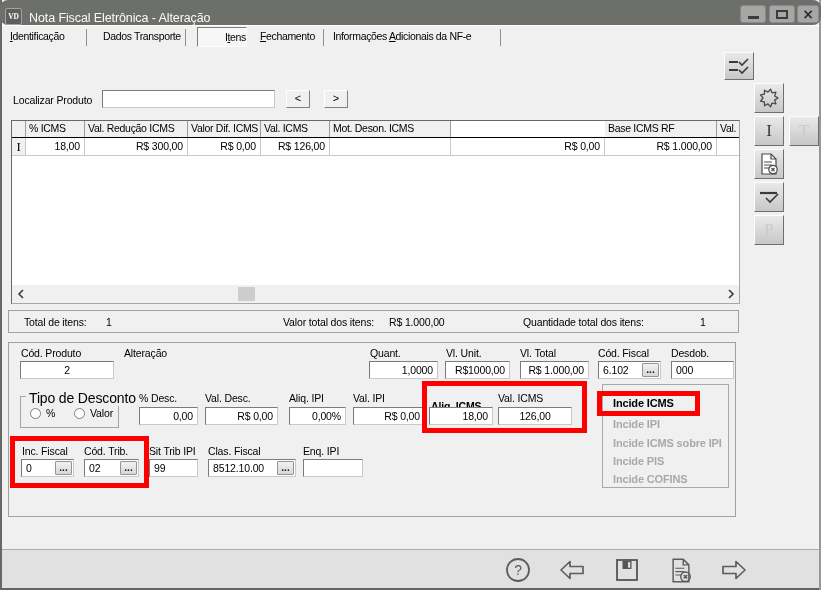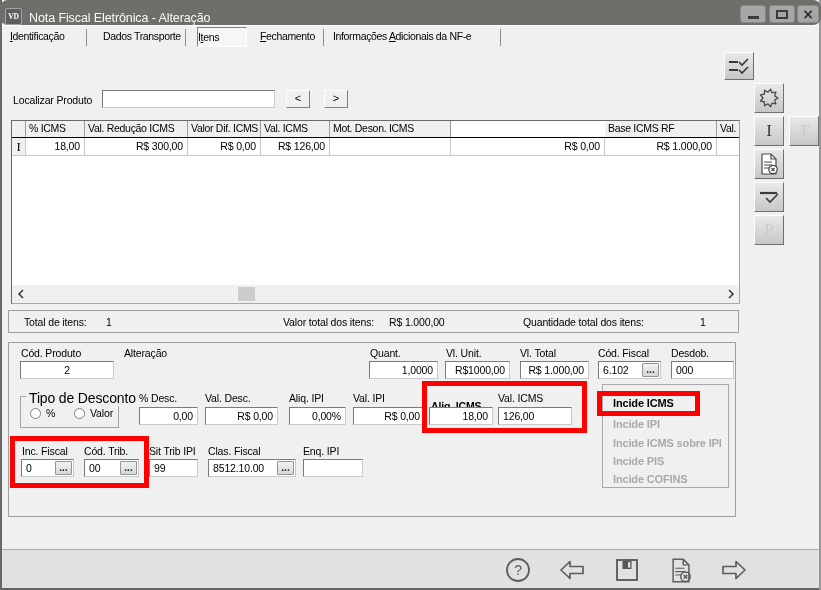--- a/index.html
+++ b/index.html
@@ -14,21 +14,21 @@
 #title-text { color:#fbfbfb; font-size:12.5px; letter-spacing:-0.1px; margin-left:7px; }
 .winbtn { position:absolute; top:5px; height:18px; background:#a6a6a6; border:1px solid #888;
   border-radius:3px; display:flex; align-items:center; justify-content:center; }
 .glyph-min { width:11px; height:3px; background:#3b3b3b; margin-top:6px; }
 .glyph-max { width:12px; height:9px; border:2px solid #3b3b3b; }
 .glyph-x { color:#2e2e2e; font-size:14px; font-weight:bold; line-height:1; font-family:"DejaVu Sans",sans-serif; }
 #content-top-hl { position:absolute; left:2px; top:25px; width:817px; height:1px; background:#ffffff; }
 .tab-label { position:absolute; top:30px; font-size:10.5px; letter-spacing:-0.35px; white-space:nowrap; }
 .tab-sep { position:absolute; top:29px; width:1px; height:17px; background:#8f8f8f; }
 #tab-itens-box { position:absolute; left:197px; top:27px; width:50px; height:20px; background:#f6f6f6;
-  border:1px solid; border-color:#7f7f7f #ffffff #ffffff #7f7f7f; text-align:left; font-size:10.5px; letter-spacing:-0.35px; line-height:18px; }
+  border:1px solid; border-color:#7f7f7f #ffffff #ffffff #7f7f7f; text-align:right; font-size:10.5px; letter-spacing:-0.35px; line-height:18px; }
 .sunken { position:absolute; background:#fff; border:1px solid; border-color:#7b7b7b #c9c9c9 #c9c9c9 #7b7b7b;
   font-size:10.5px; padding:0 4px; display:flex; align-items:center; white-space:nowrap; overflow:hidden; }
 .sunken.right { justify-content:flex-end; }
 .sunken.center { justify-content:center; }
 .raised { background:#f0f0f0; border:1px solid; border-color:#ffffff #7f7f7f #7f7f7f #ffffff; }
 .lbl { position:absolute; font-size:10.5px; white-space:nowrap; }
 .more-btn { position:absolute; right:1px; top:1px; bottom:1px; width:17px;
   background:linear-gradient(#f2f2f2,#d7d7d7); border:1px solid #949494; border-radius:1px;
   font-weight:bold; font-size:10px; line-height:11px; text-align:center; letter-spacing:0; color:#222; }
 
@@ -242,32 +242,32 @@
       </div>
     <div class="lbl" style="left:344px;top:49px;">Val. IPI</div>
     <div class="sunken right" style="left:344px;top:64px;width:72px;height:18px;">
         <span>R$ 0,00</span>
       </div>
     <div class="lbl" style="left:422px;top:57px;font-weight:bold;">Aliq. ICMS</div>
     <div class="sunken right" style="left:420px;top:64px;width:64px;height:18px;">
         <span>18,00</span>
       </div>
     <div class="lbl" style="left:489px;top:49px;">Val. ICMS</div>
-    <div class="sunken" style="left:489px;top:64px;width:74px;height:18px;">
+    <div class="sunken" style="left:489px;top:64px;width:74px;height:18px;justify-content:center;">
         <span>126,00</span>
       </div>
 
     <div class="lbl" style="left:13px;top:102px;">Inc. Fiscal</div>
     <div class="sunken" style="left:12px;top:116px;width:53px;height:18px;">
         <span>0</span>
       <span class="more-btn">...</span>
       </div>
     <div class="lbl" style="left:75px;top:102px;">Cód. Trib.</div>
     <div class="sunken" style="left:75px;top:116px;width:55px;height:18px;">
-        <span>00</span>
+        <span>02</span>
       <span class="more-btn">...</span>
       </div>
     <div class="lbl" style="left:140px;top:102px;">Sit Trib IPI</div>
     <div class="sunken" style="left:140px;top:116px;width:49px;height:18px;">
         <span>99</span>
       </div>
     <div class="lbl" style="left:199px;top:102px;">Clas. Fiscal</div>
     <div class="sunken" style="left:199px;top:116px;width:88px;height:18px;">
         <span>8512.10.00</span>
       <span class="more-btn">...</span>

